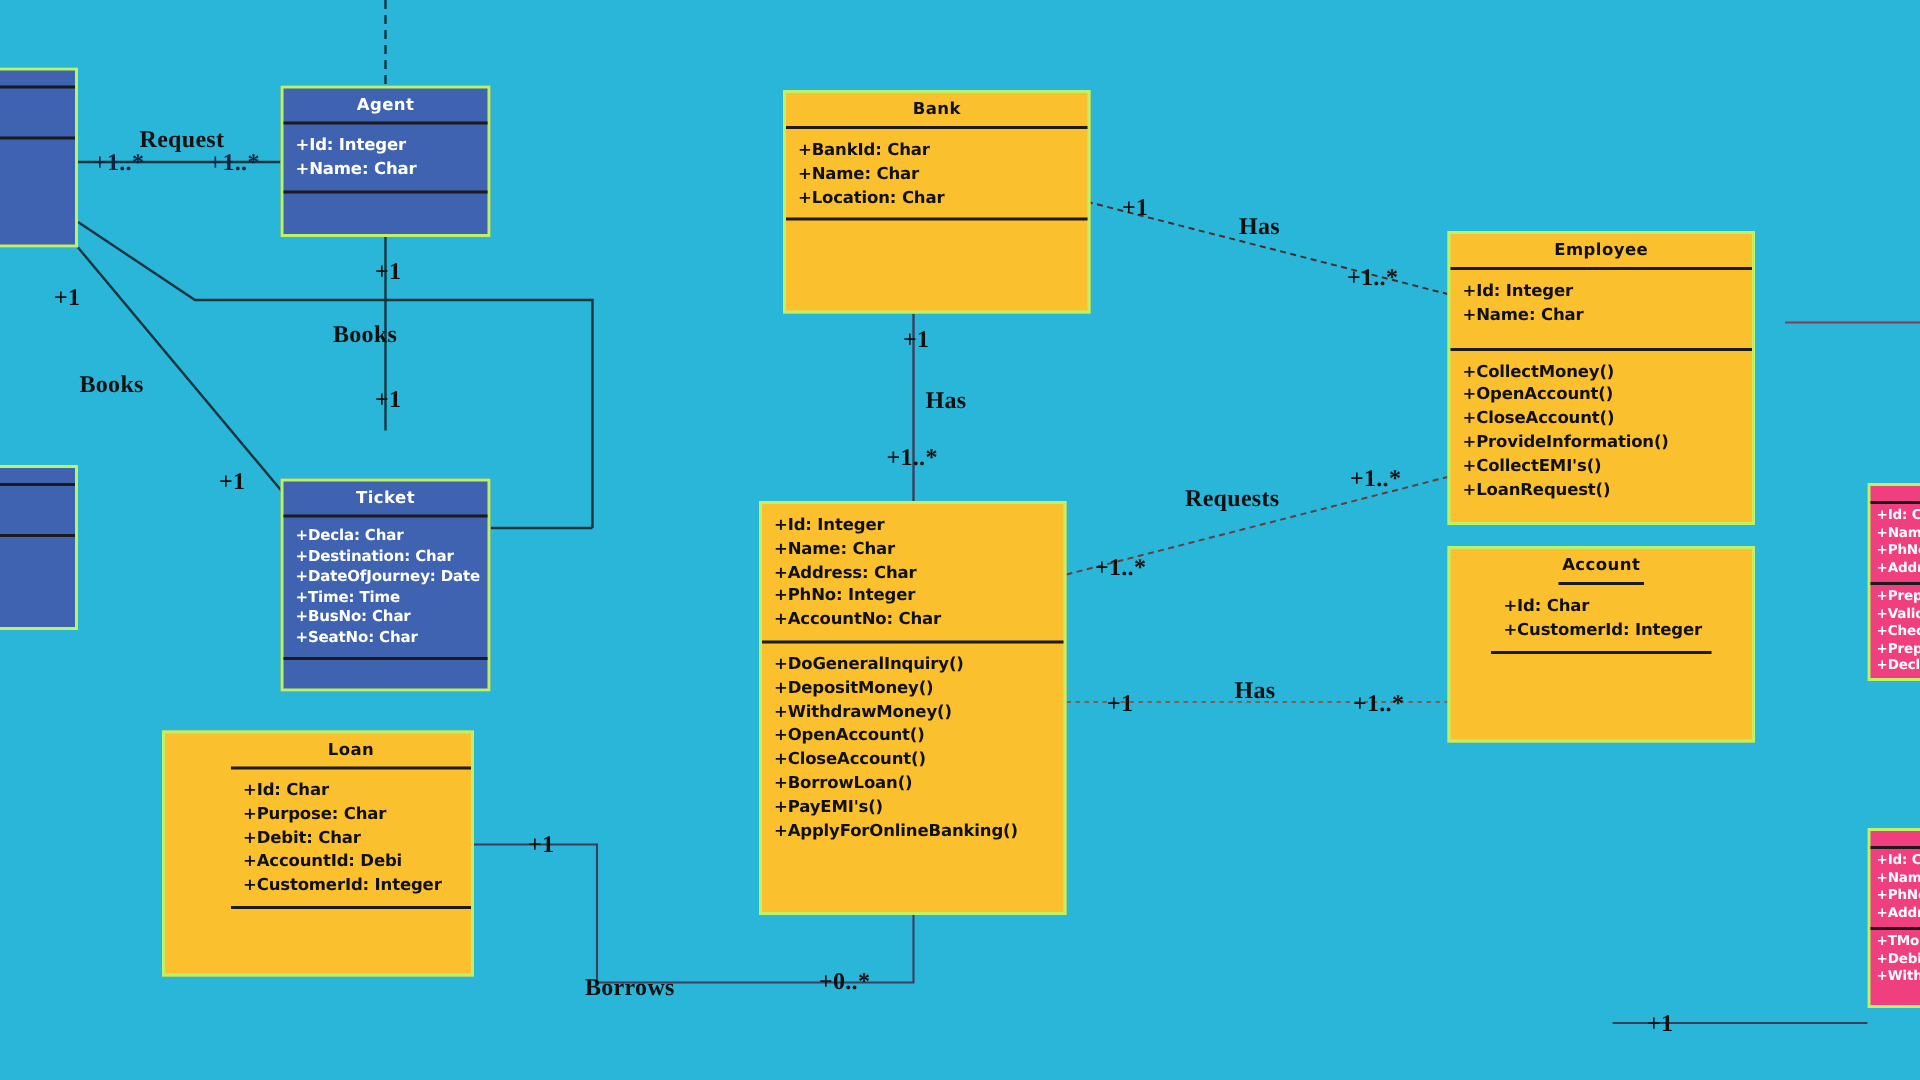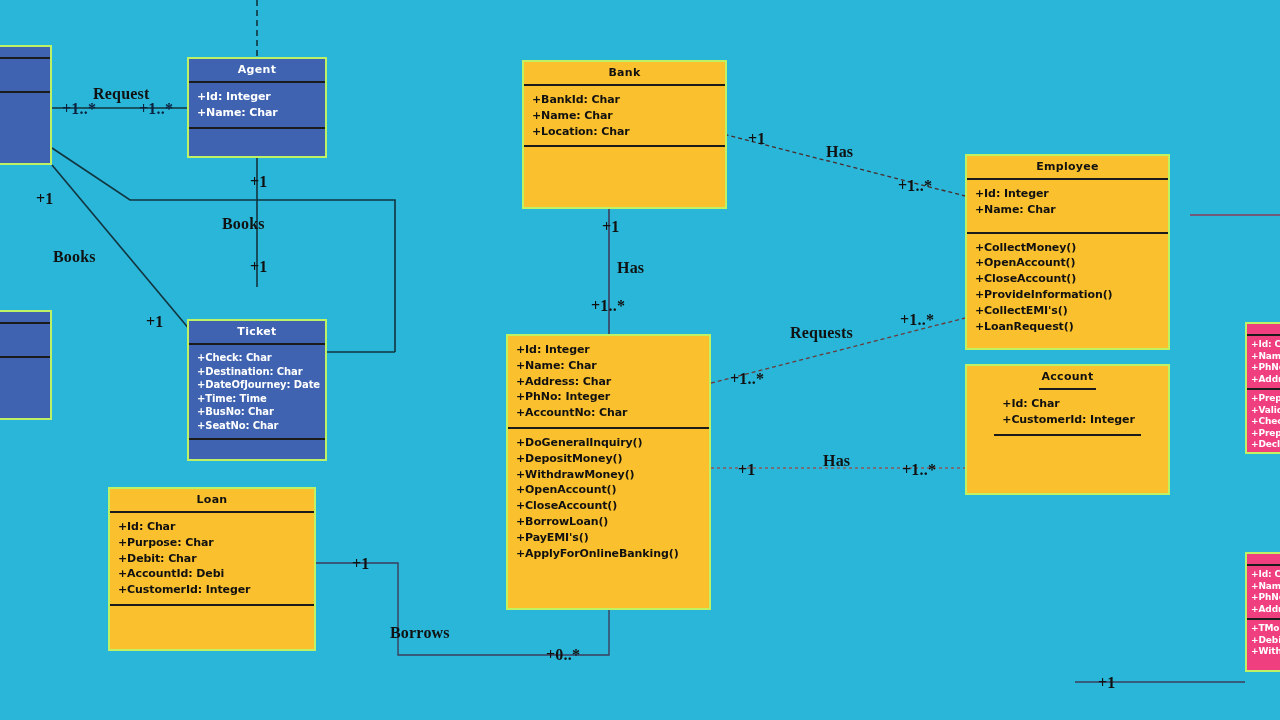--- a/index.html
+++ b/index.html
@@ -119,21 +119,21 @@
 
   <div class="elabel" style="left:730px;  top:370px;">+1..*</div>
   <div class="elabel" style="left:790px;  top:324px;">Requests</div>
   <div class="elabel" style="left:900px;  top:311px;">+1..*</div>
 
   <div class="elabel" style="left:738px;  top:461px;">+1</div>
   <div class="elabel" style="left:823px;  top:452px;">Has</div>
   <div class="elabel" style="left:902px;  top:461px;">+1..*</div>
 
   <div class="elabel" style="left:352px;  top:555px;">+1</div>
-  <div class="elabel" style="left:390px;  top:624px;">Borrows</div>
+  <div class="elabel" style="left:390px;  top:650px;">Borrows</div>
   <div class="elabel" style="left:546px;  top:646px;">+0..*</div>
 
   <div class="elabel light" style="left:62px;   top:100px;">+1..*</div>
   <div class="elabel" style="left:93px;   top:85px;">Request</div>
   <div class="elabel light" style="left:139px;  top:100px;">+1..*</div>
 
   <div class="elabel" style="left:250px;  top:173px;">+1</div>
   <div class="elabel" style="left:222px;  top:215px;">Books</div>
   <div class="elabel" style="left:250px;  top:258px;">+1</div>
 
@@ -160,21 +160,21 @@
     <div class="compart">
       <div class="row">+Id: Integer</div>
       <div class="row">+Name: Char</div>
     </div>
     <div class="compart empty"></div>
   </div>
 
   <div class="uml theme-blue" style="left:187px; top:287px; width:140px; height:142px;margin-top:32px;">
     <div class="title">Ticket</div>
     <div class="compart" style="line-height:13.5px; font-size:10px;">
-      <div class="row">+Check: Char</div>
+      <div class="row">+Decla: Char</div>
       <div class="row">+Destination: Char</div>
       <div class="row">+DateOfJourney: Date</div>
       <div class="row">+Time: Time</div>
       <div class="row">+BusNo: Char</div>
       <div class="row">+SeatNo: Char</div>
     </div>
     <div class="compart empty"></div>
   </div>
 
   <div class="uml theme-yellow" style="left:506px; top:60px; width:205px; height:149px;margin-left:16px;">
@@ -225,21 +225,21 @@
 
   <div class="uml theme-yellow" style="left:965px; top:364px; width:205px; height:131px;align-items:center;">
     <div class="title">Account</div>
     <div class="compart">
       <div class="row">+Id: Char</div>
       <div class="row">+CustomerId: Integer</div>
     </div>
     <div class="compart empty" style="flex:1;"></div>
   </div>
 
-  <div class="uml theme-yellow" style="left:108px; top:487px; width:208px; height:164px;">
+  <div class="uml theme-yellow" style="left:108px; top:487px; width:208px; height:164px;padding-left:44px;">
     <div class="title">Loan</div>
     <div class="compart">
       <div class="row">+Id: Char</div>
       <div class="row">+Purpose: Char</div>
       <div class="row">+Debit: Char</div>
       <div class="row">+AccountId: Debi</div>
       <div class="row">+CustomerId: Integer</div>
     </div>
     <div class="compart empty" style="flex:1;"></div>
   </div>

